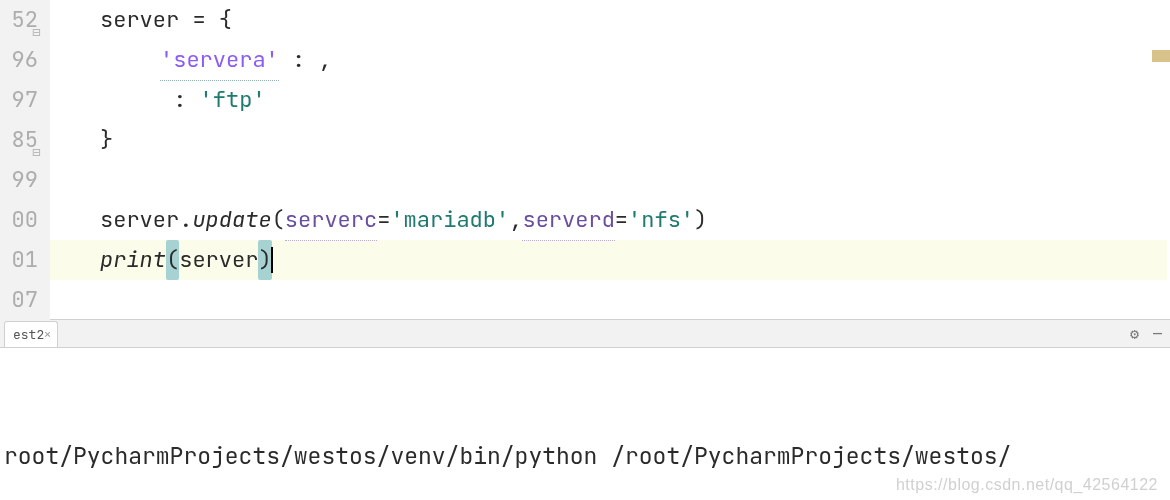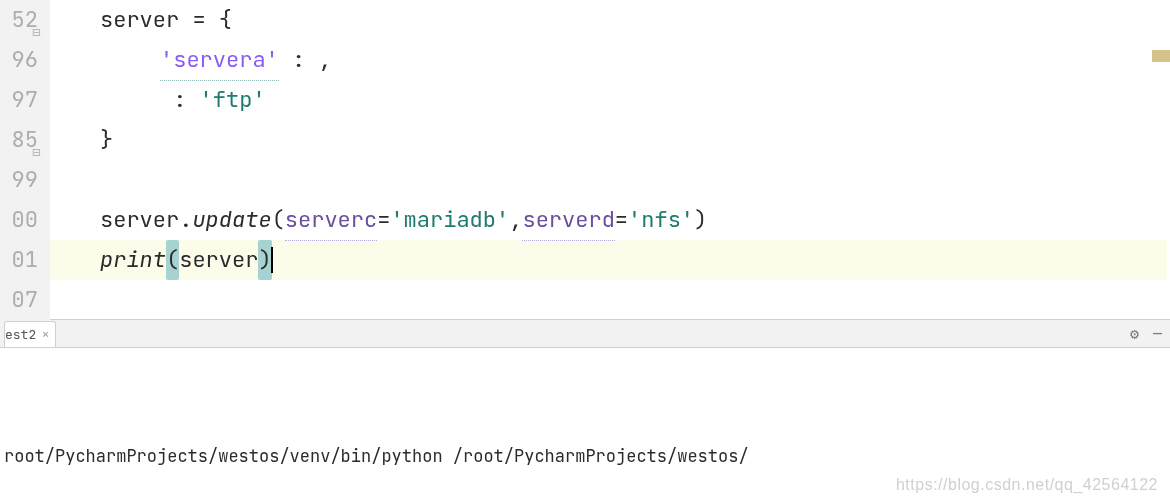--- a/index.html
+++ b/index.html
@@ -108,45 +108,44 @@
     background: #f2f2f2;
     border-bottom: 1px solid #d0d0d0;
     display: flex;
     align-items: center;
     padding-left: 4px;
     position: relative;
   }
   .tab {
     font-size: 13px;
     color: #555;
-    padding: 4px 6px 4px 0;
+    padding: 4px 6px 4px 8px;
     background: #fff;
     border: 1px solid #d0d0d0;
     border-bottom: none;
     display: flex;
     align-items: center;
-    gap: 6px;
     border-radius: 3px 3px 0 0;
   }
   .tab-close { color: #999; font-size: 11px; cursor: pointer; }
   .tab-tools {
     position: absolute;
     right: 8px;
     display: flex;
     gap: 14px;
     align-items: center;
   }
   .icon-gear, .icon-minimize {
     color: #7a7a7a;
     font-size: 15px;
     cursor: pointer;
   }
   .console {
     flex: 1;
-    font-size: 17px;
+    font-size: 23px;
     line-height: 40px;
     padding: 8px 4px 0 4px;
     color: #2b2b2b;
     white-space: pre;
     overflow: hidden;
     font-family: inherit;
   }
   .watermark {
     position: absolute;
     right: 12px;

